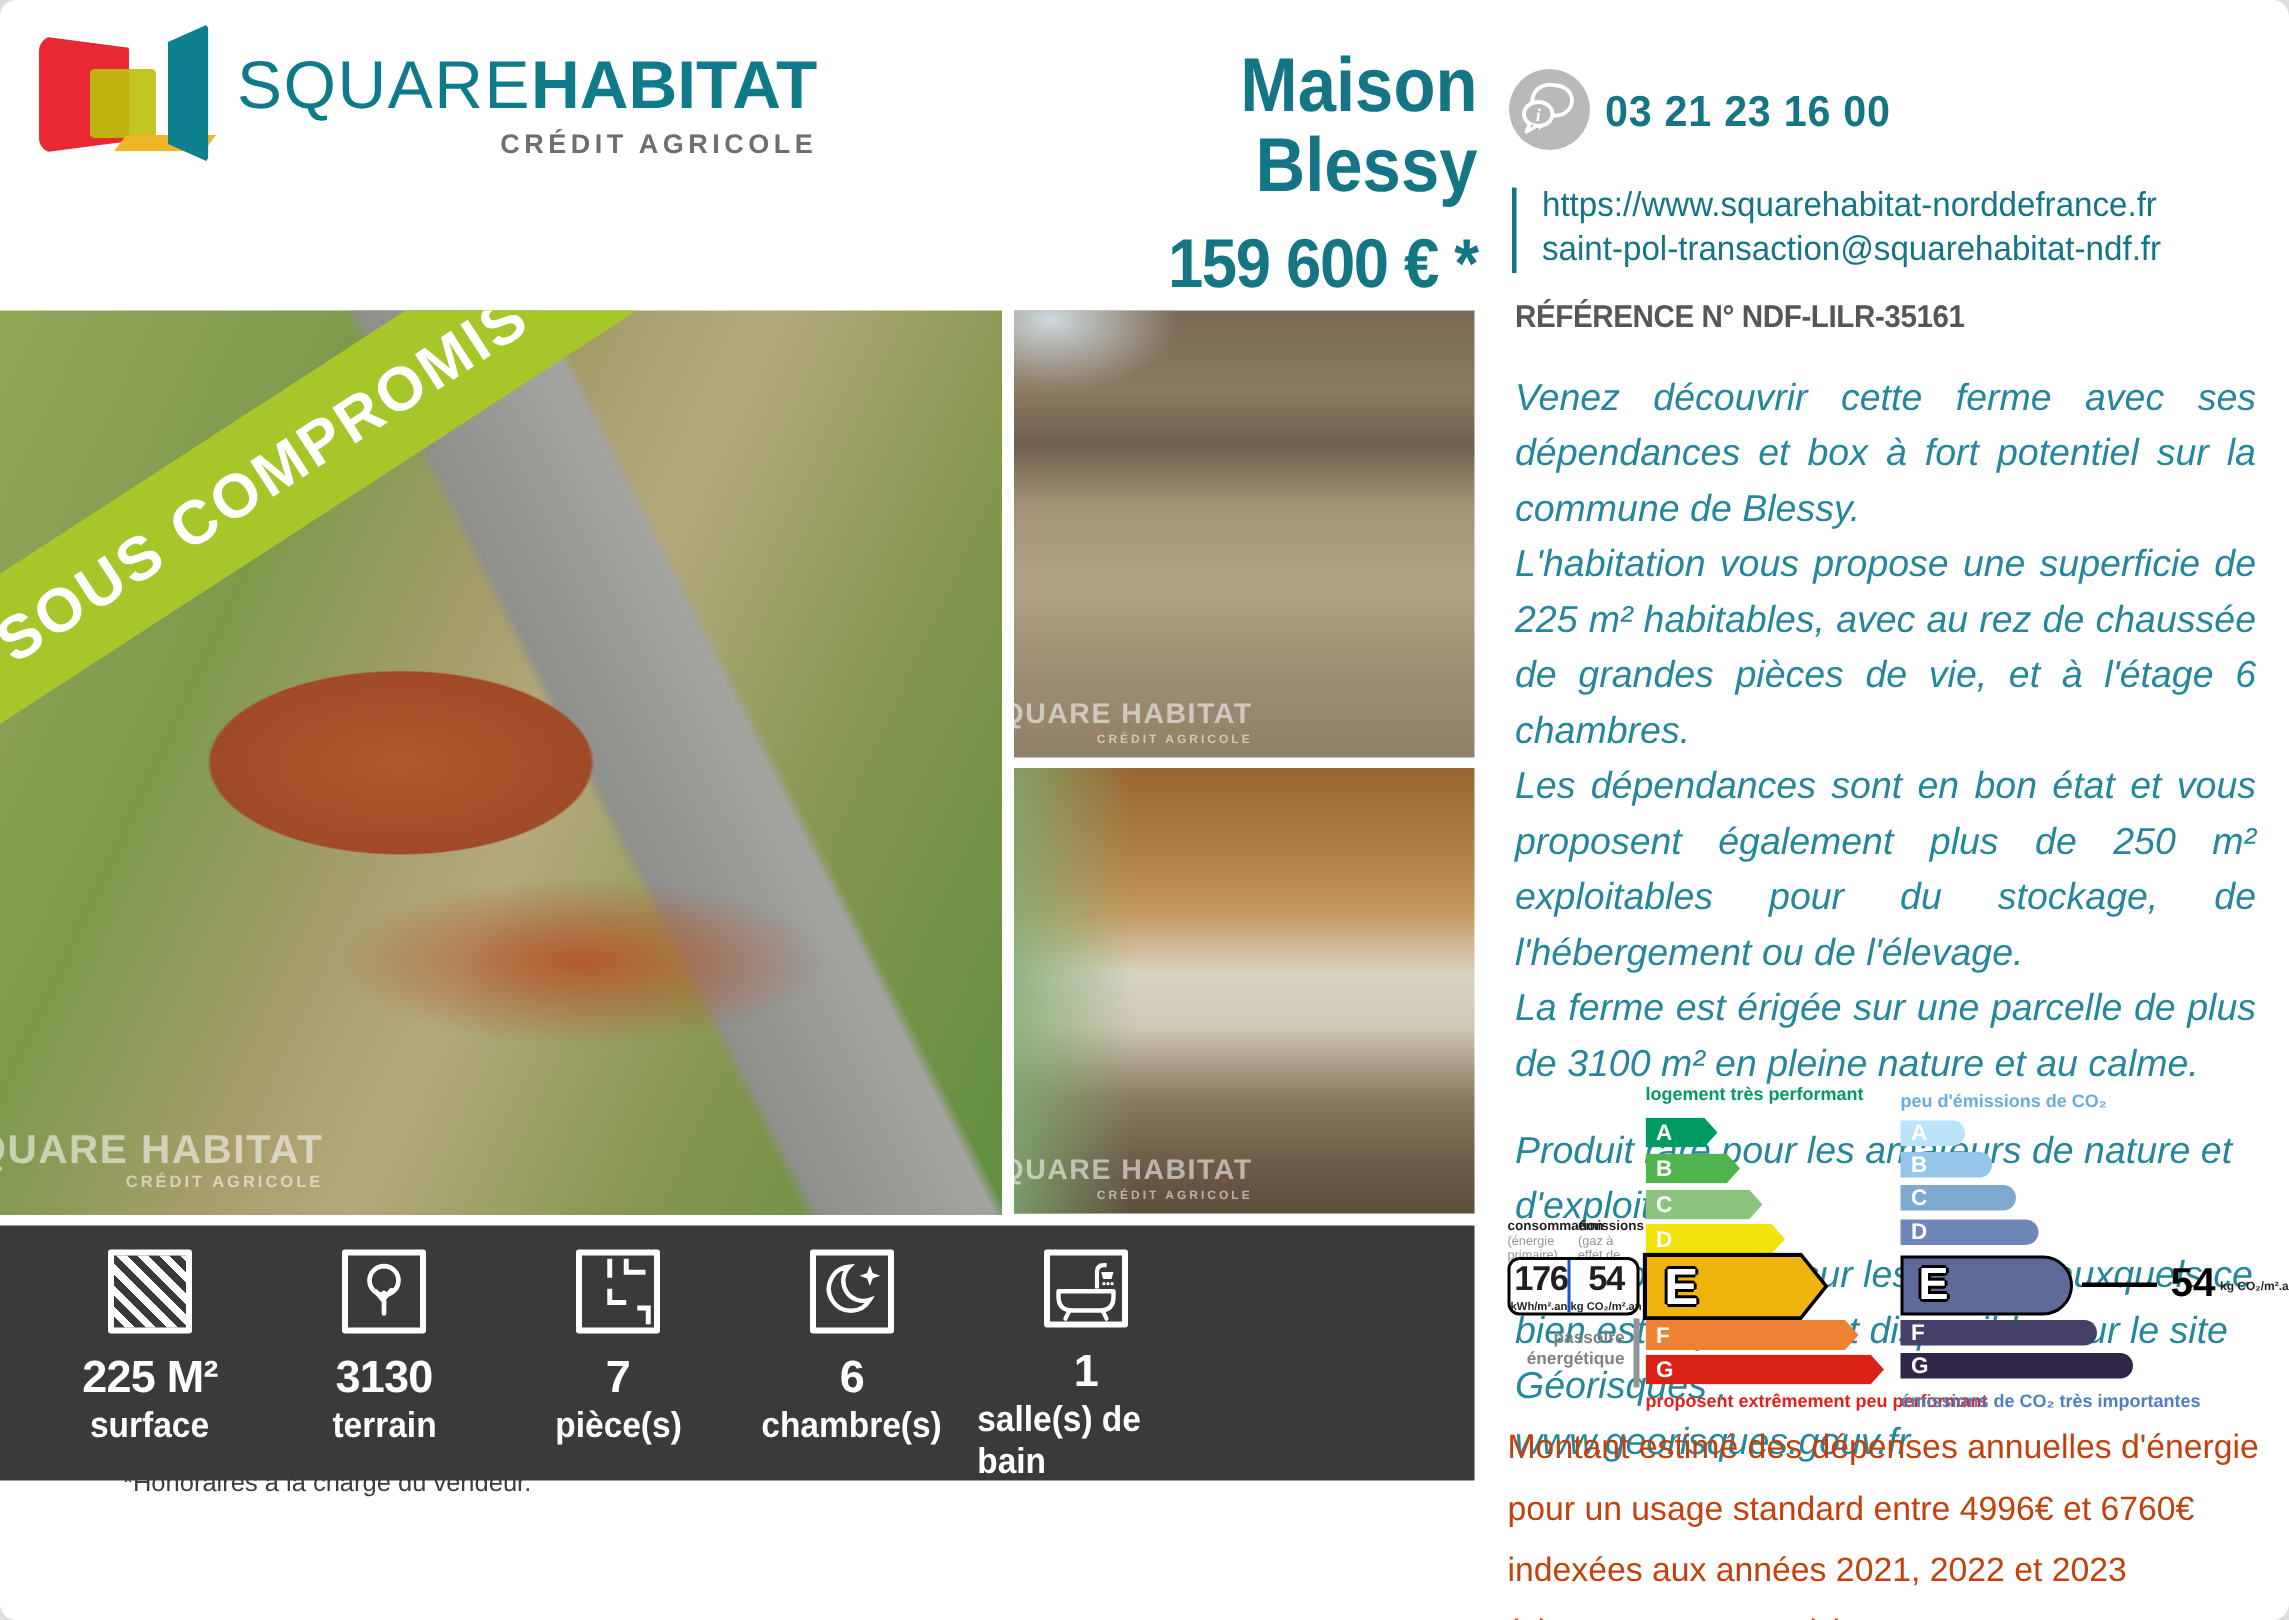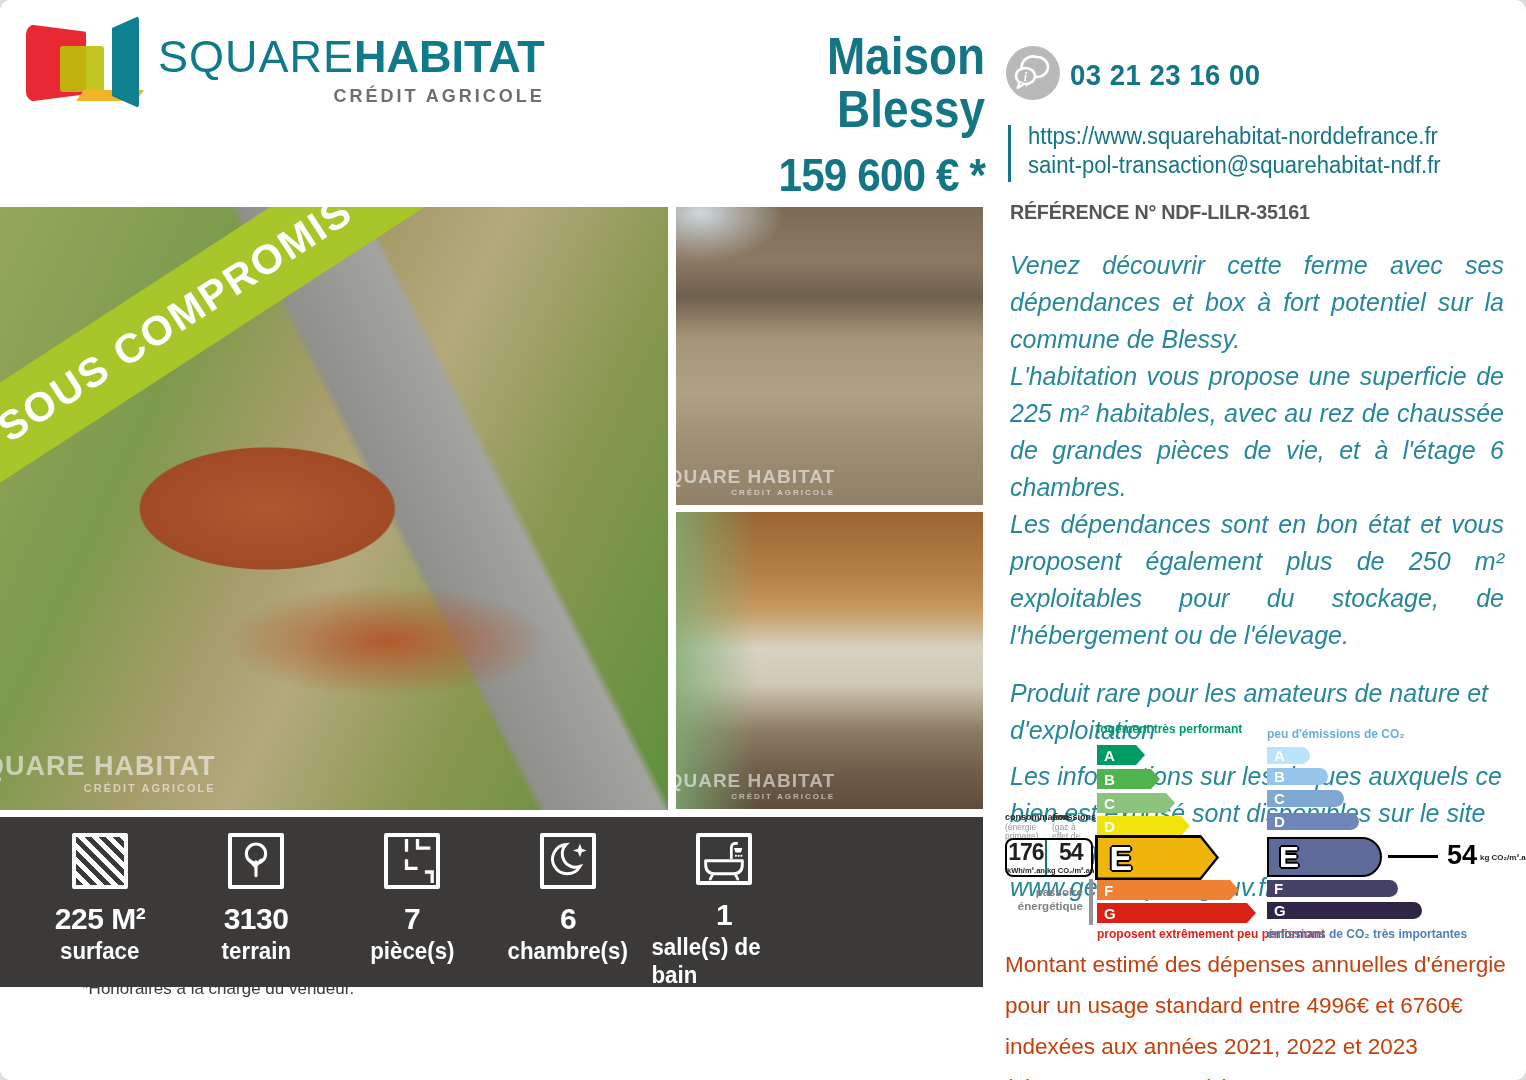--- a/index.html
+++ b/index.html
@@ -82,21 +82,21 @@
   .e-f { top:158px; width:142px; background:#ee8134; }
   .e-g { top:181px; width:159px; background:#da2115; }
   .mini-labels { position:absolute; top:91px; left:0; width:90px; display:flex; }
   .mini-col { line-height:1.1; }
   .mini-col.c1 { width:44px; }
   .mini-col.c2 { width:40px; margin-left:3px; }
   .mini-b { font-size:9px; font-weight:700; color:#231f20; }
   .mini-s { font-size:8.5px; color:#939598; }
   .value-box { position:absolute; left:0; top:116px; width:88px; height:39px; background:#fff; border:2.5px solid #000; border-radius:8px; display:flex; }
   .vb-cell { flex:1; display:flex; flex-direction:column; align-items:center; justify-content:center; }
-  .vb-cell.first { border-right:2px solid #0f766e; }
+  .vb-cell.first { border-right:2px solid #1d4ed8;align-items:flex-end; }
   .vb-num { font-size:23px; font-weight:700; color:#231f20; line-height:1; letter-spacing:-1px; }
   .vb-unit { font-size:7.5px; font-weight:700; color:#231f20; margin-top:2px; white-space:nowrap; }
   .e-arrow-big { position:absolute; left:90px; top:113px; width:124px; height:45px; background:#000; clip-path:polygon(0 0, calc(100% - 18px) 0, 100% 50%, calc(100% - 18px) 100%, 0 100%); }
   .e-arrow-in { position:absolute; left:2.5px; top:2.5px; right:3px; bottom:2.5px; background:#f0b50c; clip-path:polygon(0 0, calc(100% - 16px) 0, 100% 50%, calc(100% - 16px) 100%, 0 100%); display:flex; align-items:center; }
   .big-letter { font-size:34px; font-weight:700; color:#fff; padding-left:12px; line-height:1;
     text-shadow:-2px 0 #000, 2px 0 #000, 0 -2px #000, 0 2px #000, -1px -1px #000, 1px 1px #000, -1px 1px #000, 1px -1px #000; }
   .passoire { position:absolute; left:0; top:163px; width:78px; text-align:right; font-size:11.5px; font-weight:700; color:#808285; line-height:1.25; }
   .pbar { position:absolute; left:84px; top:157px; width:4px; height:46px; background:#939598; }
 
   
@@ -159,20 +159,21 @@
   <div class="urls">
     <div>https://www.squarehabitat-norddefrance.fr</div>
     <div>saint-pol-transaction@squarehabitat-ndf.fr</div>
   </div>
 
   <div class="reference">RÉFÉRENCE N° NDF-LILR-35161</div>
   <div class="description">
     <p class="just">Venez découvrir cette ferme avec ses dépendances et box à fort potentiel sur la commune de Blessy.</p>
     <p class="just">L'habitation vous propose une superficie de 225 m² habitables, avec au rez de chaussée de grandes pièces de vie, et à l'étage 6 chambres.</p>
     <p class="just">Les dépendances sont en bon état et vous proposent également plus de 250 m² exploitables pour du stockage, de l'hébergement ou de l'élevage.</p>
+    <p class="just">La ferme est érigée sur une parcelle de plus de 3100 m² en pleine nature et au calme.</p>
     <p class="highlight">Produit rare pour les amateurs de nature et d'exploitation</p>
     <p class="risks">Les informations sur les risques auxquels ce bien est exposé sont disponibles sur le site Géorisques :</p>
     <p>www.georisques.gouv.fr</p>
   </div>
 
   <div class="photo photo-main">
     <div class="banner">SOUS COMPROMIS</div>
     <div class="wm">
       <div>SQUARE HABITAT</div>
       <div class="wm-sub">CRÉDIT AGRICOLE</div>

